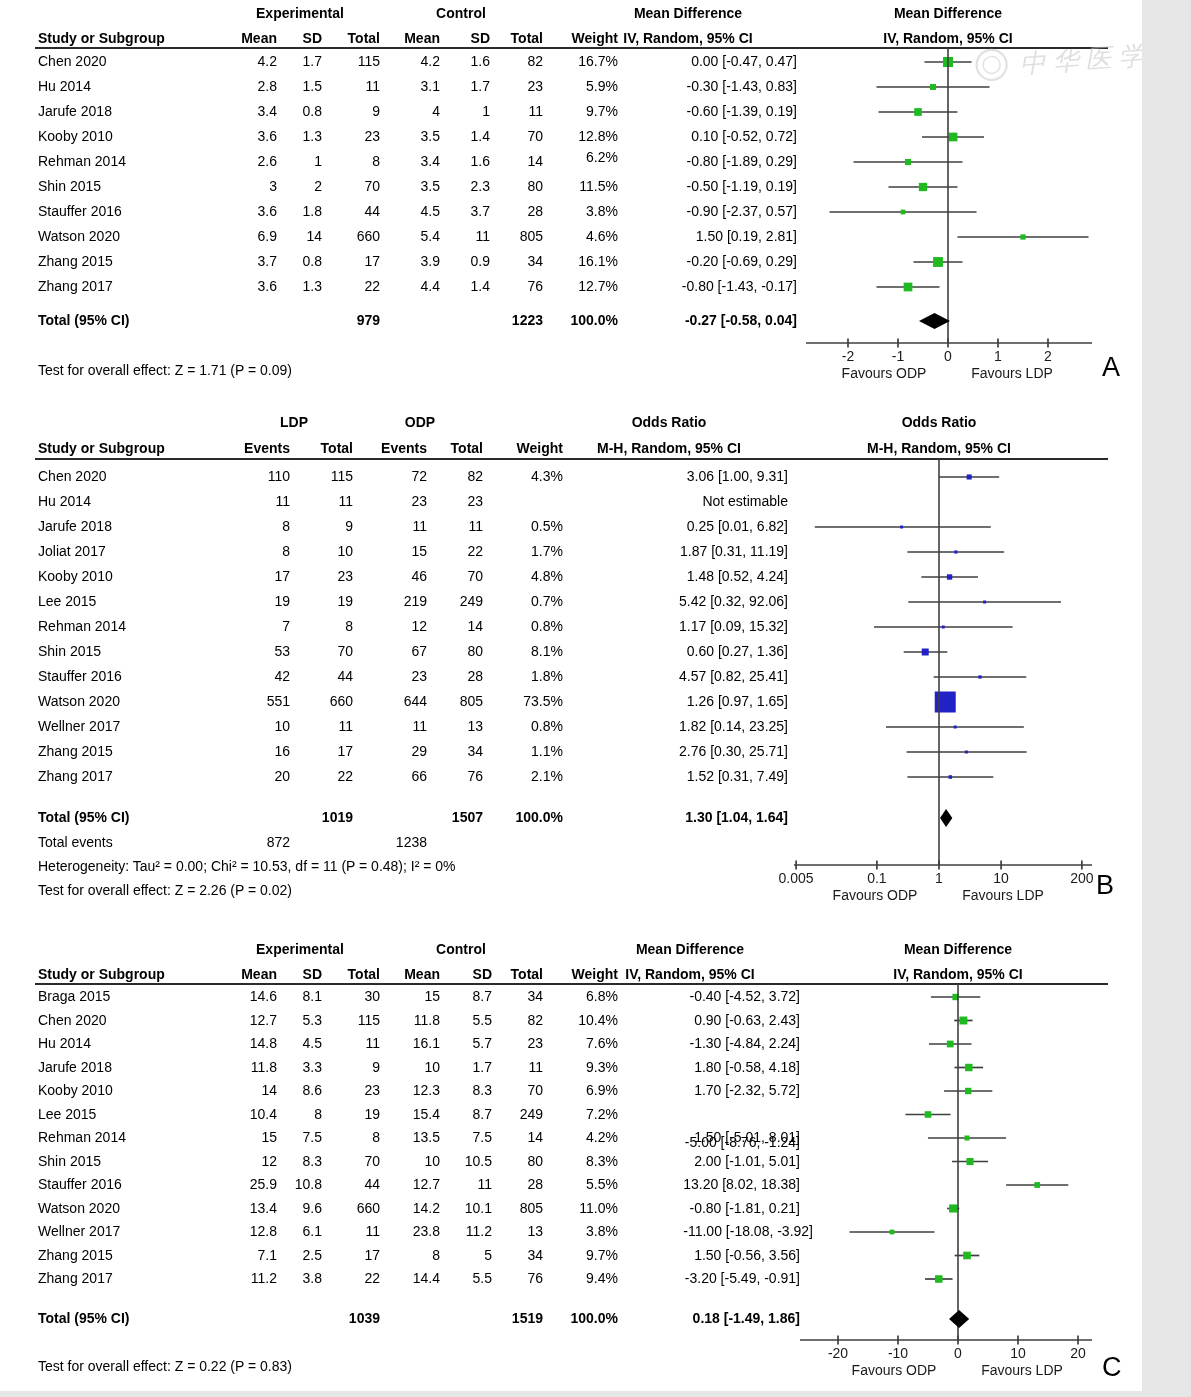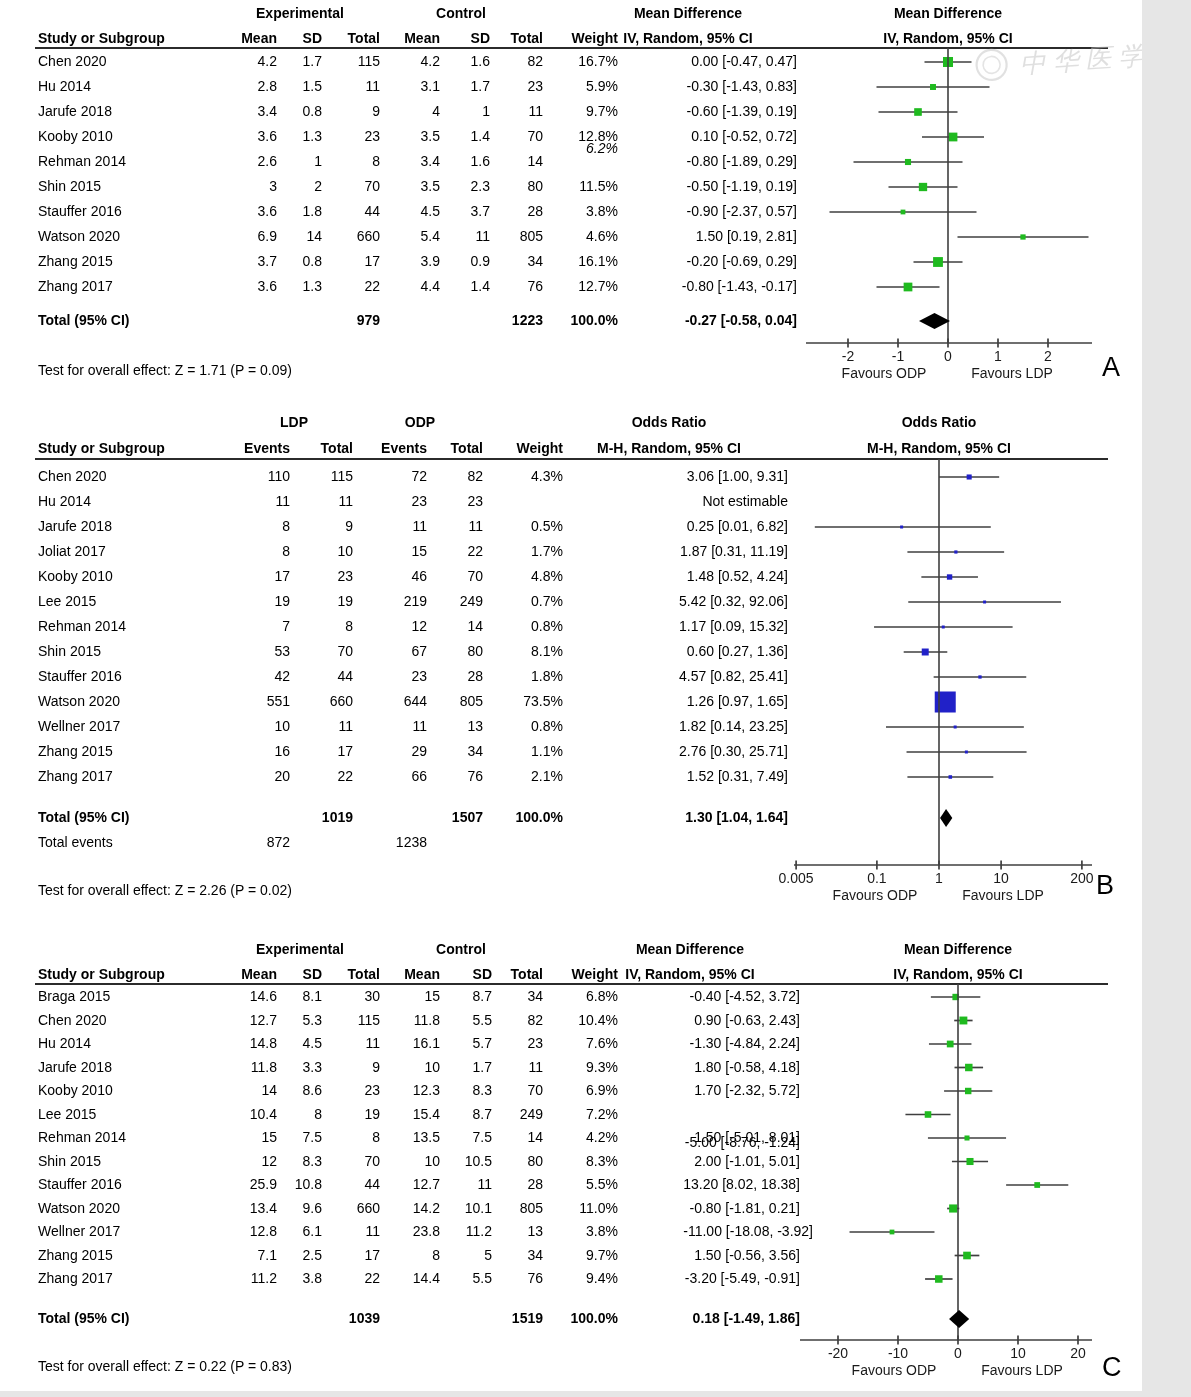--- a/index.html
+++ b/index.html
@@ -190,21 +190,21 @@
       <div class="cell r" style="left: 490px; width: 53px; top: 127px;">70</div>
       <div class="cell r" style="left: 540px; width: 78px; top: 127px;">12.8%</div>
       <div class="cell r" style="left: 607px; width: 190px; top: 127px;">0.10 [-0.52, 0.72]</div>
       <div class="cell" style="left: 38px; top: 152px;">Rehman 2014</div>
       <div class="cell r" style="left: 219px; width: 58px; top: 152px;">2.6</div>
       <div class="cell r" style="left: 274px; width: 48px; top: 152px;">1</div>
       <div class="cell r" style="left: 322px; width: 58px; top: 152px;">8</div>
       <div class="cell r" style="left: 380px; width: 60px; top: 152px;">3.4</div>
       <div class="cell r" style="left: 440px; width: 50px; top: 152px;">1.6</div>
       <div class="cell r" style="left: 490px; width: 53px; top: 152px;">14</div>
-      <div class="cell r" style="left: 540px; width: 78px; top: 139px; font-style: italic;">6.2%</div>
+      <div class="cell r" style="left: 540px; width: 78px; top: 148px;">6.2%</div>
       <div class="cell r" style="left: 607px; width: 190px; top: 152px;">-0.80 [-1.89, 0.29]</div>
       <div class="cell" style="left: 38px; top: 177px;">Shin 2015</div>
       <div class="cell r" style="left: 219px; width: 58px; top: 177px;">3</div>
       <div class="cell r" style="left: 274px; width: 48px; top: 177px;">2</div>
       <div class="cell r" style="left: 322px; width: 58px; top: 177px;">70</div>
       <div class="cell r" style="left: 380px; width: 60px; top: 177px;">3.5</div>
       <div class="cell r" style="left: 440px; width: 50px; top: 177px;">2.3</div>
       <div class="cell r" style="left: 490px; width: 53px; top: 177px;">80</div>
       <div class="cell r" style="left: 540px; width: 78px; top: 177px;">11.5%</div>
       <div class="cell r" style="left: 607px; width: 190px; top: 177px;">-0.50 [-1.19, 0.19]</div>
@@ -354,20 +354,21 @@
       <div class="cell r" style="left: 485px; width: 78px; top: 767px;">2.1%</div>
       <div class="cell r" style="left: 568px; width: 220px; top: 767px;">1.52 [0.31, 7.49]</div>
       <div class="cell b" style="left: 38px; top: 808px;">Total (95% CI)</div>
       <div class="cell r b" style="left: 297px; width: 56px; top: 808px;">1019</div>
       <div class="cell r b" style="left: 427px; width: 56px; top: 808px;">1507</div>
       <div class="cell r b" style="left: 485px; width: 78px; top: 808px;">100.0%</div>
       <div class="cell r b" style="left: 568px; width: 220px; top: 808px;">1.30 [1.04, 1.64]</div>
       <div class="cell" style="left: 38px; top: 833px;">Total events</div>
       <div class="cell r" style="left: 226px; width: 64px; top: 833px;">872</div>
       <div class="cell r" style="left: 361px; width: 66px; top: 833px;">1238</div>
+      <div class="cell" style="left: 38px; top: 857px;">Heterogeneity: Tau² = 0.00; Chi² = 10.53, df = 11 (P = 0.48); I² = 0%</div>
       <div class="cell" style="left: 38px; top: 881px;">Test for overall effect: Z = 2.26 (P = 0.02)</div>
       <div class="letter" style="left: 1096px; top: 870px;">B</div>
       <div class="cell c b" style="left: 300px; top: 940px;">Experimental</div>
       <div class="cell c b" style="left: 461px; top: 940px;">Control</div>
       <div class="cell c b" style="left: 690px; top: 940px;">Mean Difference</div>
       <div class="cell b" style="left: 38px; top: 965px;">Study or Subgroup</div>
       <div class="cell r b" style="left: 219px; width: 58px; top: 965px;">Mean</div>
       <div class="cell r b" style="left: 274px; width: 48px; top: 965px;">SD</div>
       <div class="cell r b" style="left: 322px; width: 58px; top: 965px;">Total</div>
       <div class="cell r b" style="left: 380px; width: 60px; top: 965px;">Mean</div>

